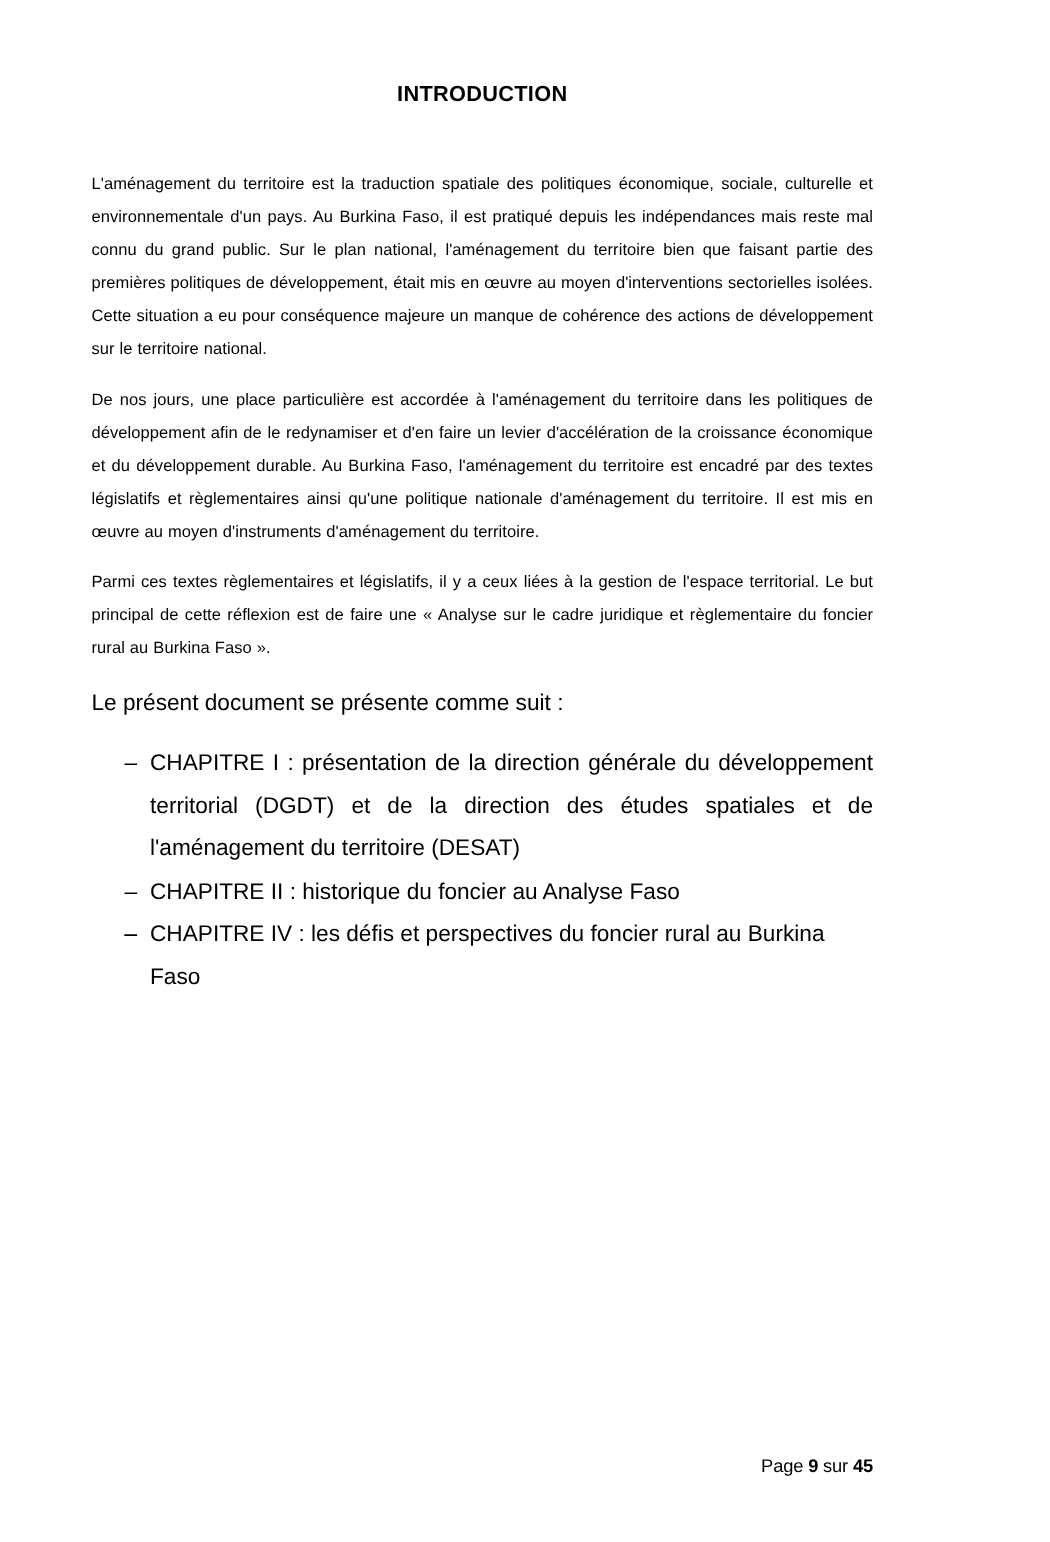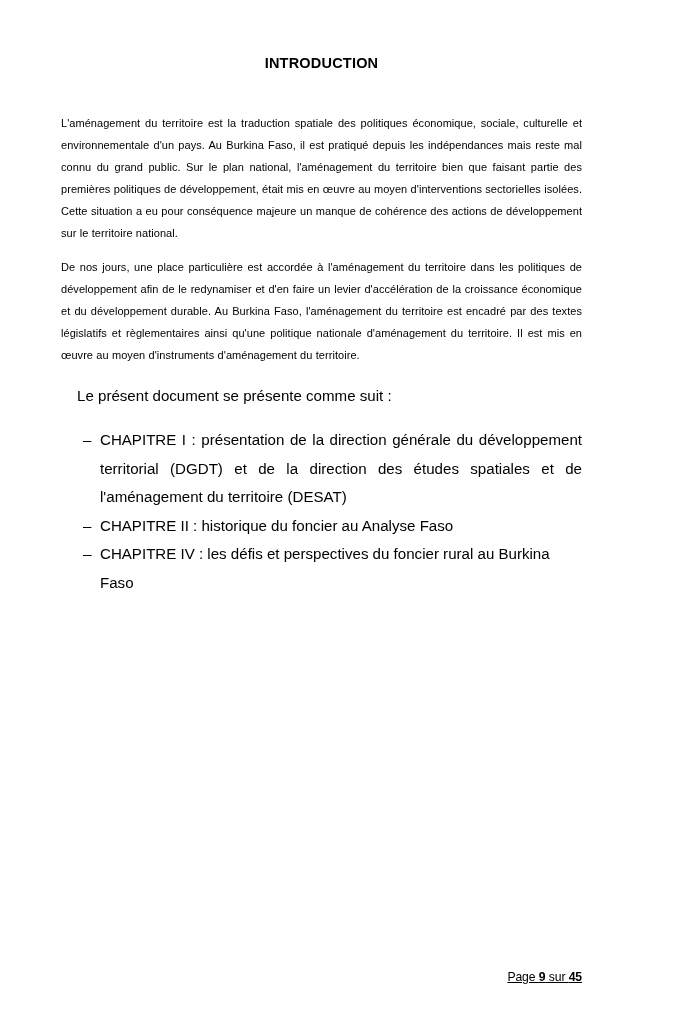--- a/index.html
+++ b/index.html
@@ -62,21 +62,21 @@
     line-height: 22px;
     letter-spacing: 0.05px;
     word-spacing: 0.2px;
   }
 
   p.para:last-child {
     margin-bottom: 0;
   }
 
   .intro-line {
-    margin: 16px;
+    margin: 0;
     padding: 0;
     font-size: 15.1px;
     line-height: 28.6px;
     text-align: left;
   }
 
   ul.chapter-list {
     list-style: none;
     margin: 12px 0 0 0;
     padding: 0;
@@ -107,21 +107,20 @@
   .footer {
     position: absolute;
     left: 61px;
     top: 957px;
     width: 521px;
     text-align: right;
     font-family: "Liberation Sans", sans-serif;
     font-size: 12.2px;
     line-height: 16px;
     letter-spacing: -0.1px;
-    text-decoration: underline;
   }
   .footer b {
     font-weight: bold;
   }
   .footer .seg {
     display: inline;
   }
 </style>
 </head>
 <body>
@@ -131,20 +130,21 @@
   <div class="content">
 
     <h1 class="doc-title">INTRODUCTION</h1>
 
     <div class="body-block">
 
       <p class="para">L'aménagement du territoire est la traduction spatiale des politiques économique, sociale, culturelle et environnementale d'un pays. Au Burkina Faso, il est pratiqué depuis les indépendances mais reste mal connu du grand public. Sur le plan national, l'aménagement du territoire bien que faisant partie des premières politiques de développement, était mis en œuvre au moyen d'interventions sectorielles isolées. Cette situation a eu pour conséquence majeure un manque de cohérence des actions de développement sur le territoire national.</p>
 
       <p class="para">De nos jours, une place particulière est accordée à l'aménagement du territoire dans les politiques de développement afin de le redynamiser et d'en faire un levier d'accélération de la croissance économique et du développement durable. Au Burkina Faso, l'aménagement du territoire est encadré par des textes législatifs et règlementaires ainsi qu'une politique nationale d'aménagement du territoire. Il est mis en œuvre au moyen d'instruments d'aménagement du territoire.</p>
 
+      <p class="para">Parmi ces textes règlementaires et législatifs, il y a ceux liées à la gestion de l'espace territorial. Le but principal de cette réflexion est de faire une « Analyse sur le cadre juridique et règlementaire du foncier rural au Burkina Faso ».</p>
 
       <p class="intro-line">Le présent document se présente comme suit :</p>
 
       <ul class="chapter-list">
         <li>
           <span class="dash">–</span>
           <span>CHAPITRE I : présentation de la direction générale du développement territorial (DGDT) et de la direction des études spatiales et de l'aménagement du territoire (DESAT)</span>
         </li>
         <li class="nojustify">
           <span class="dash">–</span>

